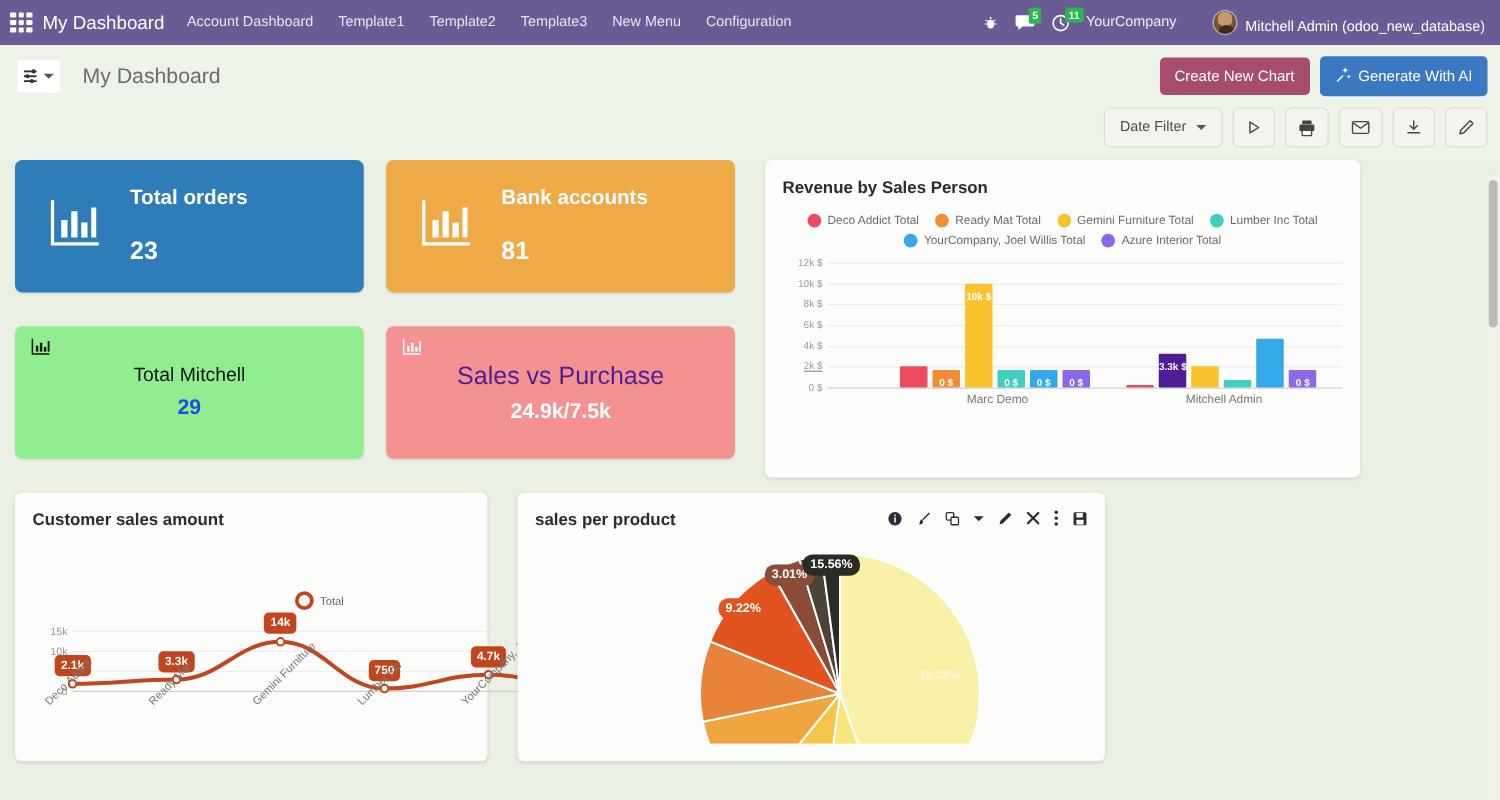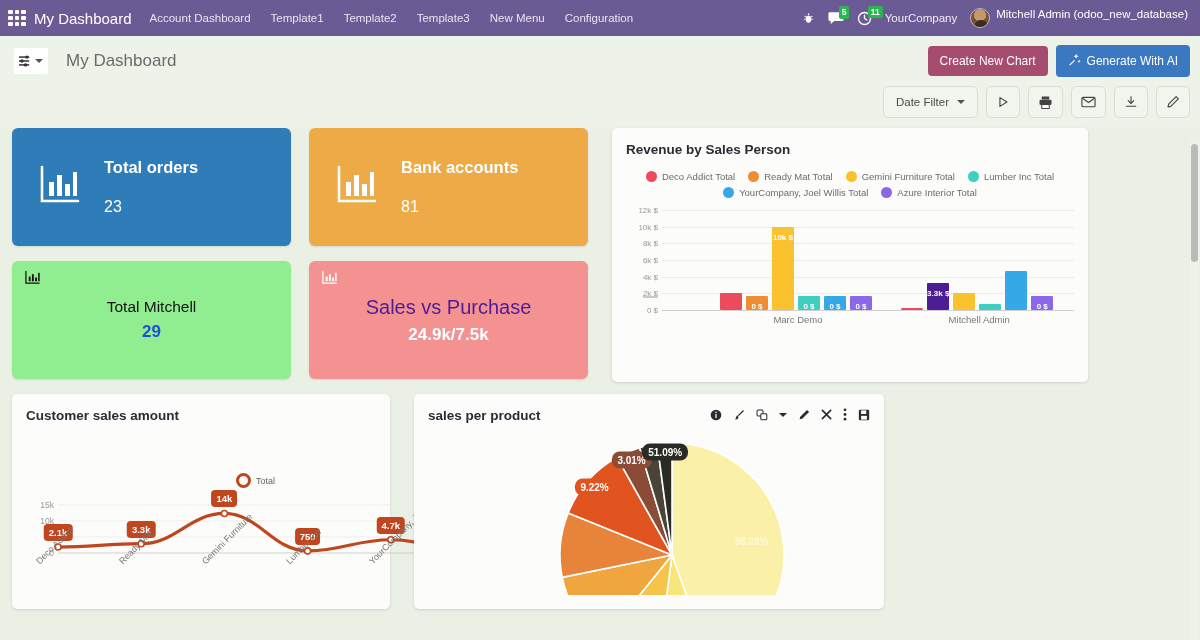--- a/index.html
+++ b/index.html
@@ -37,21 +37,21 @@
   }
   .nav-right { margin-left: auto; display: flex; align-items: center; gap: 13px; padding-right: 4px; }
   .nav-ico { position: relative; display: flex; align-items: center; cursor: pointer; color:#fff; }
   .nav-ico svg { display: block; }
   .badge {
     position: absolute; top: -5px; left: 11px;
     background: #2eb553; color: #fff; font-size: 8.5px; line-height: 1;
     padding: 2px 3px; border-radius: 2px; font-weight: 600;
   }
   .nav-company { font-size: 11.5px; color: #efecf5; white-space: nowrap; cursor: pointer; }
-  .nav-user { display: flex; align-items: flex-start; gap: 6px; cursor: pointer; }
+  .nav-user { display: flex; align-items: flex-end; gap: 6px; cursor: pointer; margin-left: 16px; }
   .avatar {
     width: 20px; height: 20px; border-radius: 50%;
     background: radial-gradient(circle at 50% 35%, #c49a6c 0 40%, #7a5230 41% 100%);
     border: 1px solid #bfb3d4; overflow: hidden; position: relative;
   }
   .avatar::after {
     content: ""; position: absolute; left: 4px; top: 11px; width: 12px; height: 10px;
     border-radius: 50% 50% 0 0; background: #3a2c20;
   }
   .nav-username { font-size: 11.5px; color: #fff; white-space: nowrap; }
@@ -87,31 +87,31 @@
   .toolbtn.date { padding: 0 12px; }
   .caret { width:0;height:0;border-left:4px solid transparent;border-right:4px solid transparent;border-top:4px solid #555; }
 
   
   .dash {
     padding: 0 12px; display: flex; flex-wrap: wrap; gap: 12px 24px;
     align-content: flex-start;
   }
   .col-left { width: 576px; display: flex; flex-wrap: wrap; gap: 12px 18px; }
   .tile {
-    width: 279px; height: 118px; border-radius: 6px; position: relative;
+    width: 279px; height: 106px; border-radius: 6px; position: relative;
     box-shadow: 0 1px 2px rgba(0,0,0,.10); cursor: pointer; overflow: hidden;
   }
   .tile-a { background: #2e7cb8; }
   .tile-b { background: #edaa46; }
   .tile-c { background: #90ee90; }
   .tile-d { background: #f49292; }
   .tile-inline { display: flex; align-items: center; height: 100%; padding-left: 26px; gap: 22px; }
   .tile-txt-l { line-height: 1.25; }
   .tile-label { font-size: 16.5px; font-weight: bold; color: #fff; }
-  .tile-value { font-size: 16px; color: #fff; margin-top: 20px; font-weight: 400; }
+  .tile-value { font-size: 20px; color: #fff; margin-top: 20px; font-weight: 700; }
   .tile-center { display:flex; flex-direction:column; align-items:center; justify-content:center; height:100%; gap:6px; }
   .tile-corner-ico { position: absolute; left: 12px; top: 9px; }
   .tile-label-dark { font-size: 15.5px; color: #111; }
   .tile-value-dark { font-size: 17px; color: #1d4ed8; font-weight: bold; }
   .tile-label-light { font-size: 20px; color: #4c1d95; }
   .tile-value-light { font-size: 17px; color: #fff; font-weight: bold; }
 
   
   .card {
     background: #fcfcfa; border-radius: 5px; box-shadow: 0 1px 3px rgba(0,0,0,.12);
@@ -578,21 +578,21 @@
           <path d="M258,130 L148.25966919511166,152.38436496382403 A112,112 0 0,1 154.14007974367422,88.08202098920265 Z" fill="#e8833a" stroke="#fff" stroke-width="1.6"></path>
           <path d="M258,130 L154.14007974367422,88.08202098920265 A112,112 0 0,1 203.01342987184898,32.42706776189448 Z" fill="#e2541f" stroke="#fff" stroke-width="1.6"></path>
           <path d="M258,130 L203.01342987184898,32.42706776189448 A112,112 0 0,1 225.6362768946747,22.77785011126744 Z" fill="#8a4b37" stroke="#fff" stroke-width="1.6"></path>
           <path d="M258,130 L225.6362768946747,22.77785011126744 A112,112 0 0,1 243.22380524820557,18.978992669598597 Z" fill="#4a4336" stroke="#fff" stroke-width="1.6"></path>
           <path d="M258,130 L243.22380524820557,18.978992669598597 A112,112 0 0,1 257.9999999999999,18 Z" fill="#2b2b25" stroke="#fff" stroke-width="1.6"></path>
         </svg>
       <div id="pie-labels">
           <div class="pie-lbl" style="left: 337.456px; top: 116.229px; background: rgb(250, 240, 168); color: rgb(253, 248, 216);">38.28%</div>
           <div class="pie-lbl" style="left: 180.575px; top: 62.0097px; background: rgb(226, 84, 31);">9.22%</div>
           <div class="pie-lbl" style="left: 217.574px; top: 35.2212px; background: rgb(138, 75, 55);">3.01%</div>
-          <div class="pie-lbl" style="left: 251.188px; top: 27.1854px; background: rgb(43, 43, 37);">51.09%</div>
+          <div class="pie-lbl" style="left: 251.188px; top: 27.1854px; background: rgb(43, 43, 37);">15.56%</div>
         </div>
     </div>
   </div>
 </div>
 
 <div class="scrollbar">
   <div class="scroll-thumb"></div>
 </div>
 
 </body></html>

